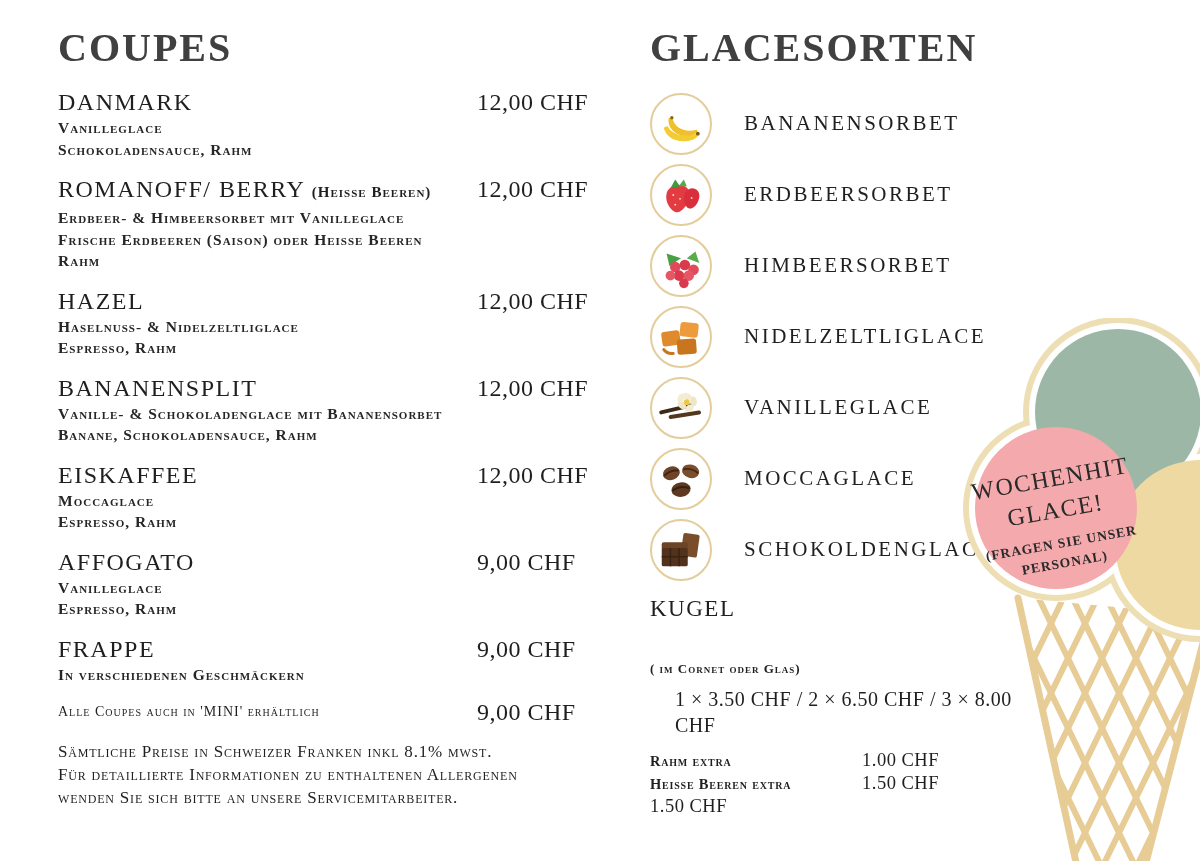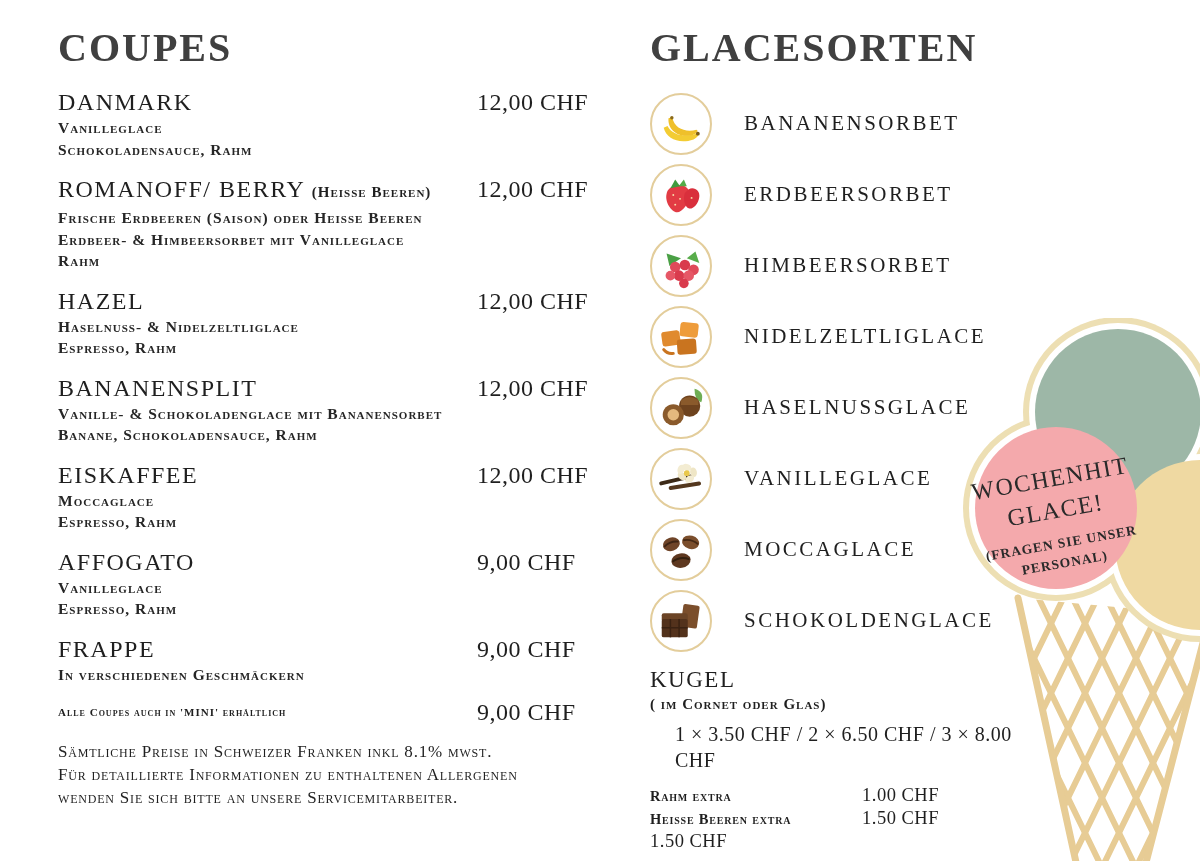--- a/index.html
+++ b/index.html
@@ -22,41 +22,41 @@
   
   .menu-item { position:relative; margin-bottom:15px; padding-right:112px; }
   .item-name { font-size:24px; font-weight:500; letter-spacing:1.5px; line-height:29px; }
   .item-suffix { font-size:15px; font-weight:600; letter-spacing:1px; font-variant:small-caps; }
   .item-desc { font-size:15.5px; font-weight:600; font-variant:small-caps; letter-spacing:1px; line-height:21.5px; color:#262626; }
   .price {
     position:absolute; left:419px; top:1px;
     font-size:24px; letter-spacing:0.5px; white-space:nowrap; font-weight:500;
   }
   .mini-note { position:relative; margin-top:12px; margin-bottom:16px; padding-right:112px; }
-  .mini-note-text { font-size:11px; font-weight:700; font-variant:small-caps; letter-spacing:1px; line-height:24px; }
+  .mini-note-text { font-size:14px; font-weight:400; font-variant:small-caps; letter-spacing:1px; line-height:24px; }
   .mini-note .price { top:-1px; }
   .footer-note { margin-top:10px; }
   .footer-line { font-size:17px; font-weight:500; font-variant:small-caps; letter-spacing:0.8px; line-height:23px; }
 
   
   .flavor-list { margin-top:2px; }
   .flavor-row { display:flex; align-items:center; height:71px; gap:32px; }
   .flavor-circle {
     width:62px; height:62px; border-radius:50%;
     border:2px solid #E3CD9B; background:#fff;
     display:flex; align-items:center; justify-content:center;
     flex:0 0 auto;
   }
   .flavor-circle svg { width:52px; height:52px; }
   .flavor-label { font-size:21px; letter-spacing:2.5px; font-weight:400; white-space:nowrap; }
 
   
   .kugel-block { margin-top:10px; }
   .kugel-heading { font-size:23px; letter-spacing:1.5px; font-weight:500; line-height:28px; }
-  .kugel-sub { font-size:15px; font-weight:600; font-variant:small-caps; letter-spacing:1px; line-height:20px; }
+  .kugel-sub { font-size:13px; font-weight:600; font-variant:small-caps; letter-spacing:1px; line-height:20px;margin-top:36px; }
   .kugel-prices { font-size:20px; letter-spacing:0.5px; margin-top:7px; line-height:26px; font-weight:500;margin-left:25px; }
   .extras { margin-top:11px; }
   .extra-row { display:flex; align-items:baseline; line-height:22px; }
   .extra-label { width:212px; font-size:14.5px; font-weight:700; font-variant:small-caps; letter-spacing:0.8px; }
   .extra-price { font-size:18.5px; letter-spacing:0.5px; font-weight:500; }
 
   
   .illustration { position:absolute; right:0; top:318px; width:252px; height:543px; }
   .badge-text { font-family:"Liberation Serif", serif; fill:#2a2a2a; }
 </style>
@@ -69,22 +69,22 @@
   <div class="menu-item">
     <div class="item-name">DANMARK</div>
     <div class="price">12,00 CHF</div>
     <div class="item-desc">Vanilleglace</div>
     <div class="item-desc">Schokoladensauce, Rahm</div>
   </div>
 
   <div class="menu-item">
     <div class="item-name"><span>ROMANOFF/ BERRY</span> <span class="item-suffix">(Heisse Beeren)</span></div>
     <div class="price">12,00 CHF</div>
+    <div class="item-desc">Erdbeer- &amp; Himbeersorbet mit Vanilleglace</div>
     <div class="item-desc">Frische Erdbeeren (Saison) oder Heisse Beeren</div>
-    <div class="item-desc">Erdbeer- &amp; Himbeersorbet mit Vanilleglace</div>
     <div class="item-desc">Rahm</div>
   </div>
 
   <div class="menu-item">
     <div class="item-name">HAZEL</div>
     <div class="price">12,00 CHF</div>
     <div class="item-desc">Haselnuss- &amp; Nidelzeltliglace</div>
     <div class="item-desc">Espresso, Rahm</div>
   </div>
 
@@ -182,32 +182,20 @@
         <svg viewBox="0 0 54 54">
           <rect x="7" y="21" width="19" height="15" rx="3" fill="#E08A2E" transform="rotate(-8 16 28)"></rect>
           <rect x="26" y="12" width="19" height="15" rx="3" fill="#EE9C3B" transform="rotate(6 35 19)"></rect>
           <rect x="23" y="29" width="20" height="16" rx="3" fill="#C9741F" transform="rotate(-4 33 37)"></rect>
           <path d="M9 40 Q13 45 19 44" stroke="#C9741F" stroke-width="3" fill="none" stroke-linecap="round"></path>
         </svg>
       </div>
       <div class="flavor-label">NIDELZELTLIGLACE</div>
     </div>
 
-    <div class="flavor-row">
-      <div class="flavor-circle">
-        <svg viewBox="0 0 54 54">
-          <path d="M41 7 Q52 10 48 21 Q41 19 41 7 Z" fill="#6FAE54"></path>
-          <circle cx="36" cy="25" r="11" fill="#6E431E"></circle>
-          <path d="M27 19 Q36 12 45 19 L45 24 L27 24 Z" fill="#8A5A2B"></path>
-          <circle cx="19" cy="34" r="11" fill="#8A5A2B"></circle>
-          <circle cx="19" cy="34" r="6" fill="#E4B97E"></circle>
-        </svg>
-      </div>
-      <div class="flavor-label">HASELNUSSGLACE</div>
-    </div>
 
     <div class="flavor-row">
       <div class="flavor-circle">
         <svg viewBox="0 0 54 54">
           <rect x="4" y="26" width="36" height="4" rx="2" fill="#3C2A17" transform="rotate(-13 22 28)"></rect>
           <rect x="14" y="32" width="34" height="4" rx="2" fill="#54381E" transform="rotate(-9 31 34)"></rect>
           <ellipse cx="33" cy="15" rx="5" ry="3.5" fill="#F3ECD2" transform="rotate(20 33 15)"></ellipse>
           <ellipse cx="40" cy="20" rx="5" ry="3.5" fill="#EFE6C6" transform="rotate(80 40 20)"></ellipse>
           <ellipse cx="36" cy="27" rx="5" ry="3.5" fill="#F3ECD2" transform="rotate(150 36 27)"></ellipse>
           <ellipse cx="28" cy="24" rx="5" ry="3.5" fill="#EFE6C6" transform="rotate(220 28 24)"></ellipse>

